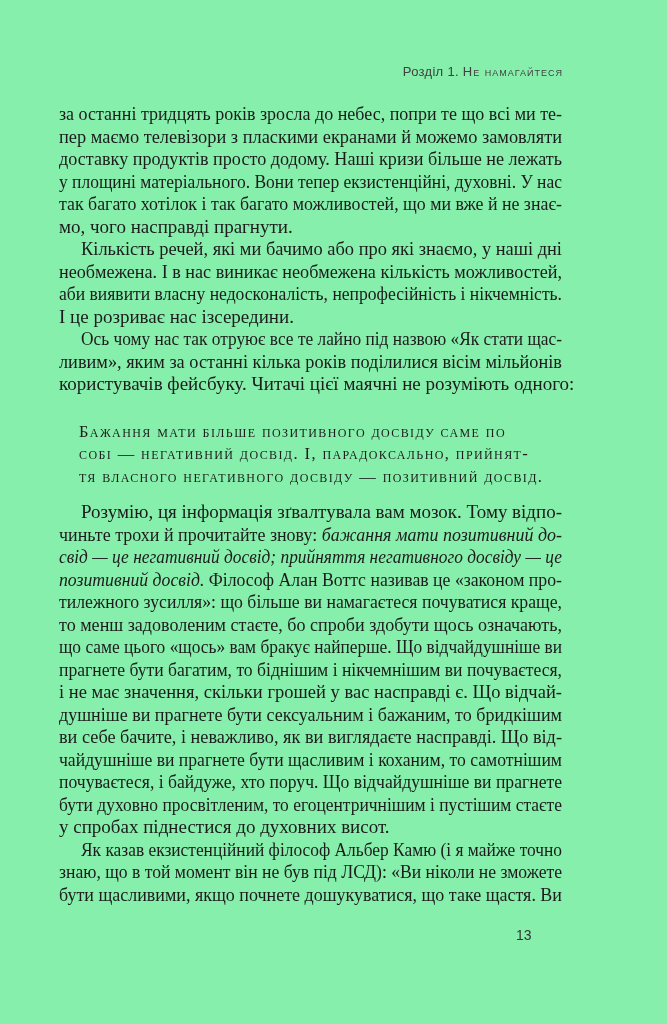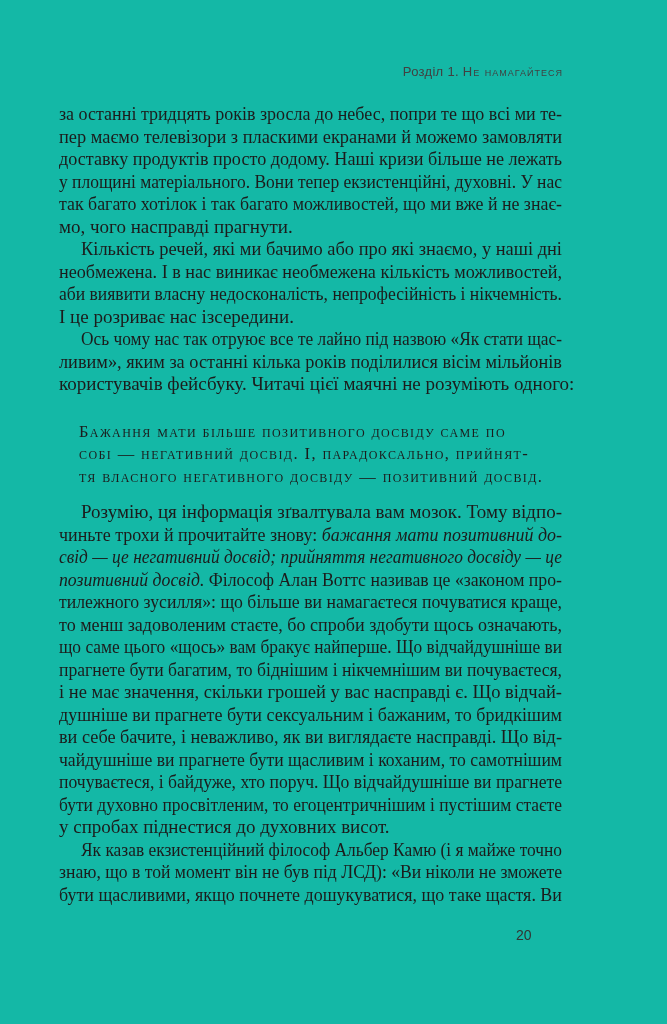--- a/index.html
+++ b/index.html
@@ -4,21 +4,21 @@
 <style>
   html,body{margin:0;padding:0;}
   body{
     width:667px;height:1024px;
     background:#ffffff;
     font-family:"Liberation Serif", serif;
     position:relative;
     overflow:hidden;
   }
   .page{
-    position:absolute;inset:0;background:#14b8a6;text-decoration:underline;
+    position:absolute;inset:0;background:#86efac;text-decoration:underline;
   }
   .running-header{
     position:absolute;
     top:64px;
     right:104px;
     font-family:"Liberation Sans", sans-serif;
     font-size:13px;
     line-height:16px;
     color:var(--header-color,#414141);
     text-align:right;
@@ -98,15 +98,15 @@
       <text x="59" y="743" class="body-line" textLength="503" lengthAdjust="spacingAndGlyphs"><tspan>ви себе бачите, і неважливо, як ви виглядаєте насправді. Що від-</tspan></text>
       <text x="59" y="765.5" class="body-line" textLength="503" lengthAdjust="spacingAndGlyphs"><tspan>чайдушніше ви прагнете бути щасливим і коханим, то самотнішим</tspan></text>
       <text x="59" y="788" class="body-line" textLength="503" lengthAdjust="spacingAndGlyphs"><tspan>почуваєтеся, і байдуже, хто поруч. Що відчайдушніше ви прагнете</tspan></text>
       <text x="59" y="810.5" class="body-line" textLength="503" lengthAdjust="spacingAndGlyphs"><tspan>бути духовно просвітленим, то егоцентричнішим і пустішим стаєте</tspan></text>
       <text x="59" y="833" class="body-line"><tspan>у спробах піднестися до духовних висот.</tspan></text>
       <text x="81" y="855.5" class="body-line" textLength="481" lengthAdjust="spacingAndGlyphs"><tspan>Як казав екзистенційний філософ Альбер Камю (і я майже точно</tspan></text>
       <text x="59" y="878" class="body-line" textLength="503" lengthAdjust="spacingAndGlyphs"><tspan>знаю, що в той момент він не був під ЛСД): «Ви ніколи не зможете</tspan></text>
       <text x="59" y="900.5" class="body-line" textLength="503" lengthAdjust="spacingAndGlyphs"><tspan>бути щасливими, якщо почнете дошукуватися, що таке щастя. Ви</tspan></text>
     </svg>
 
-  <div class="page-number">20</div>
+  <div class="page-number">13</div>
 
 </div>
 
 </body></html>

